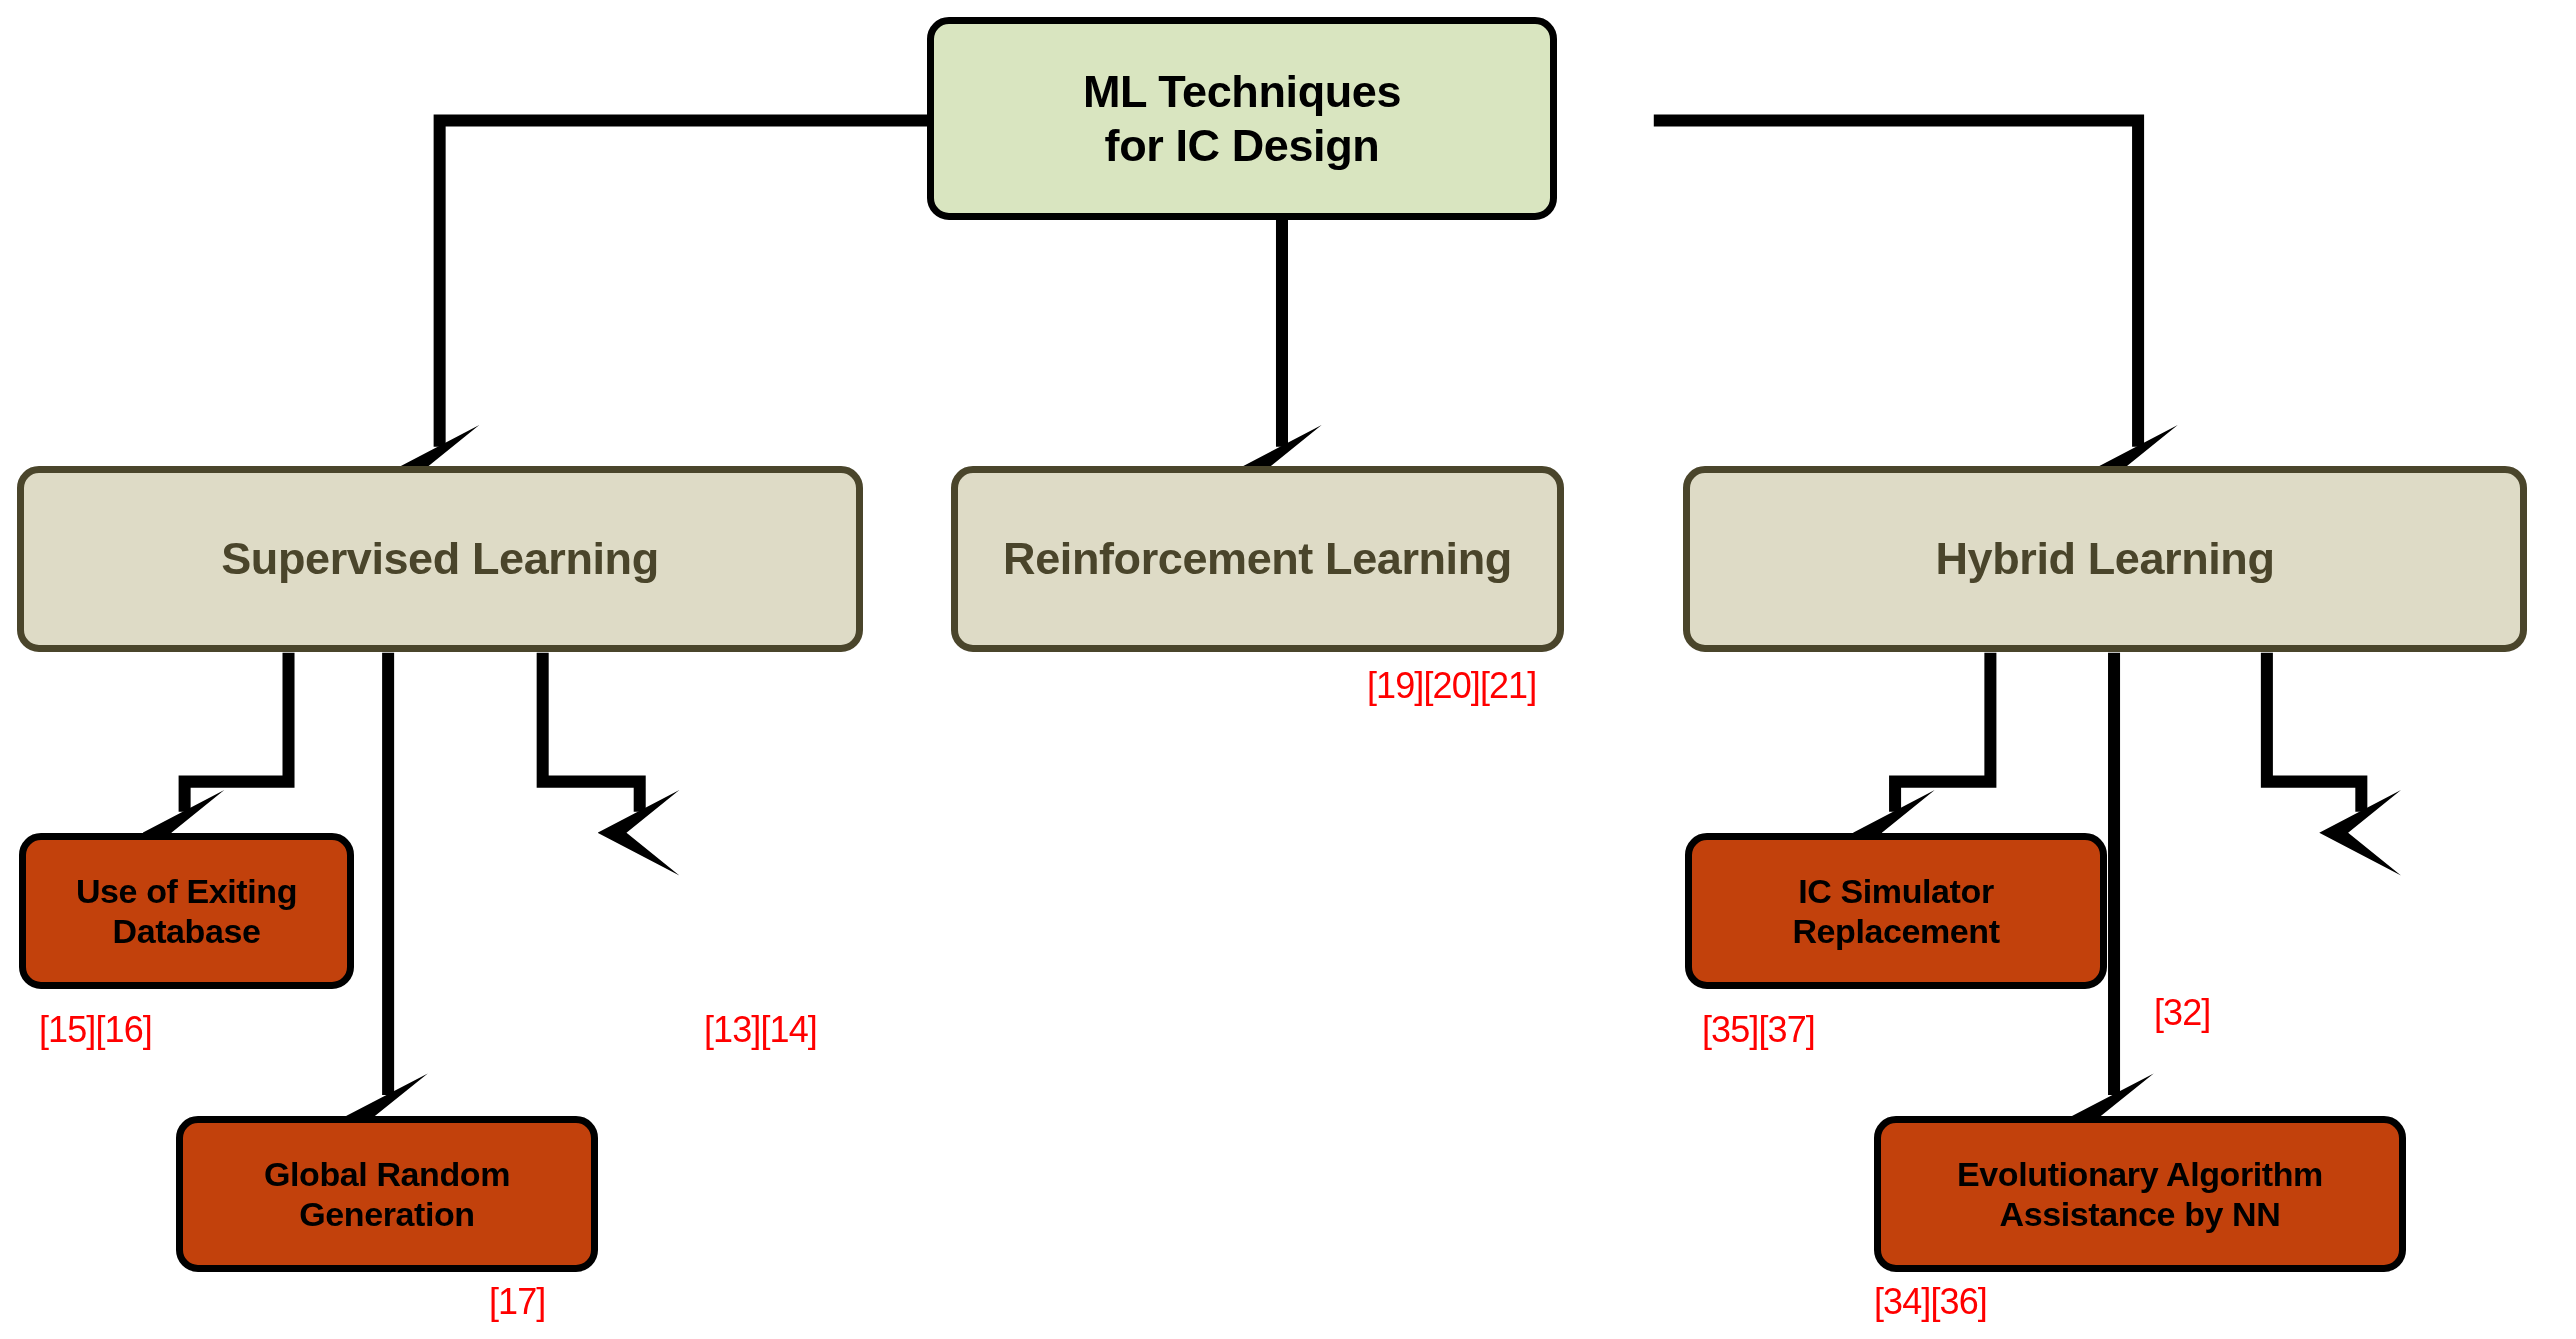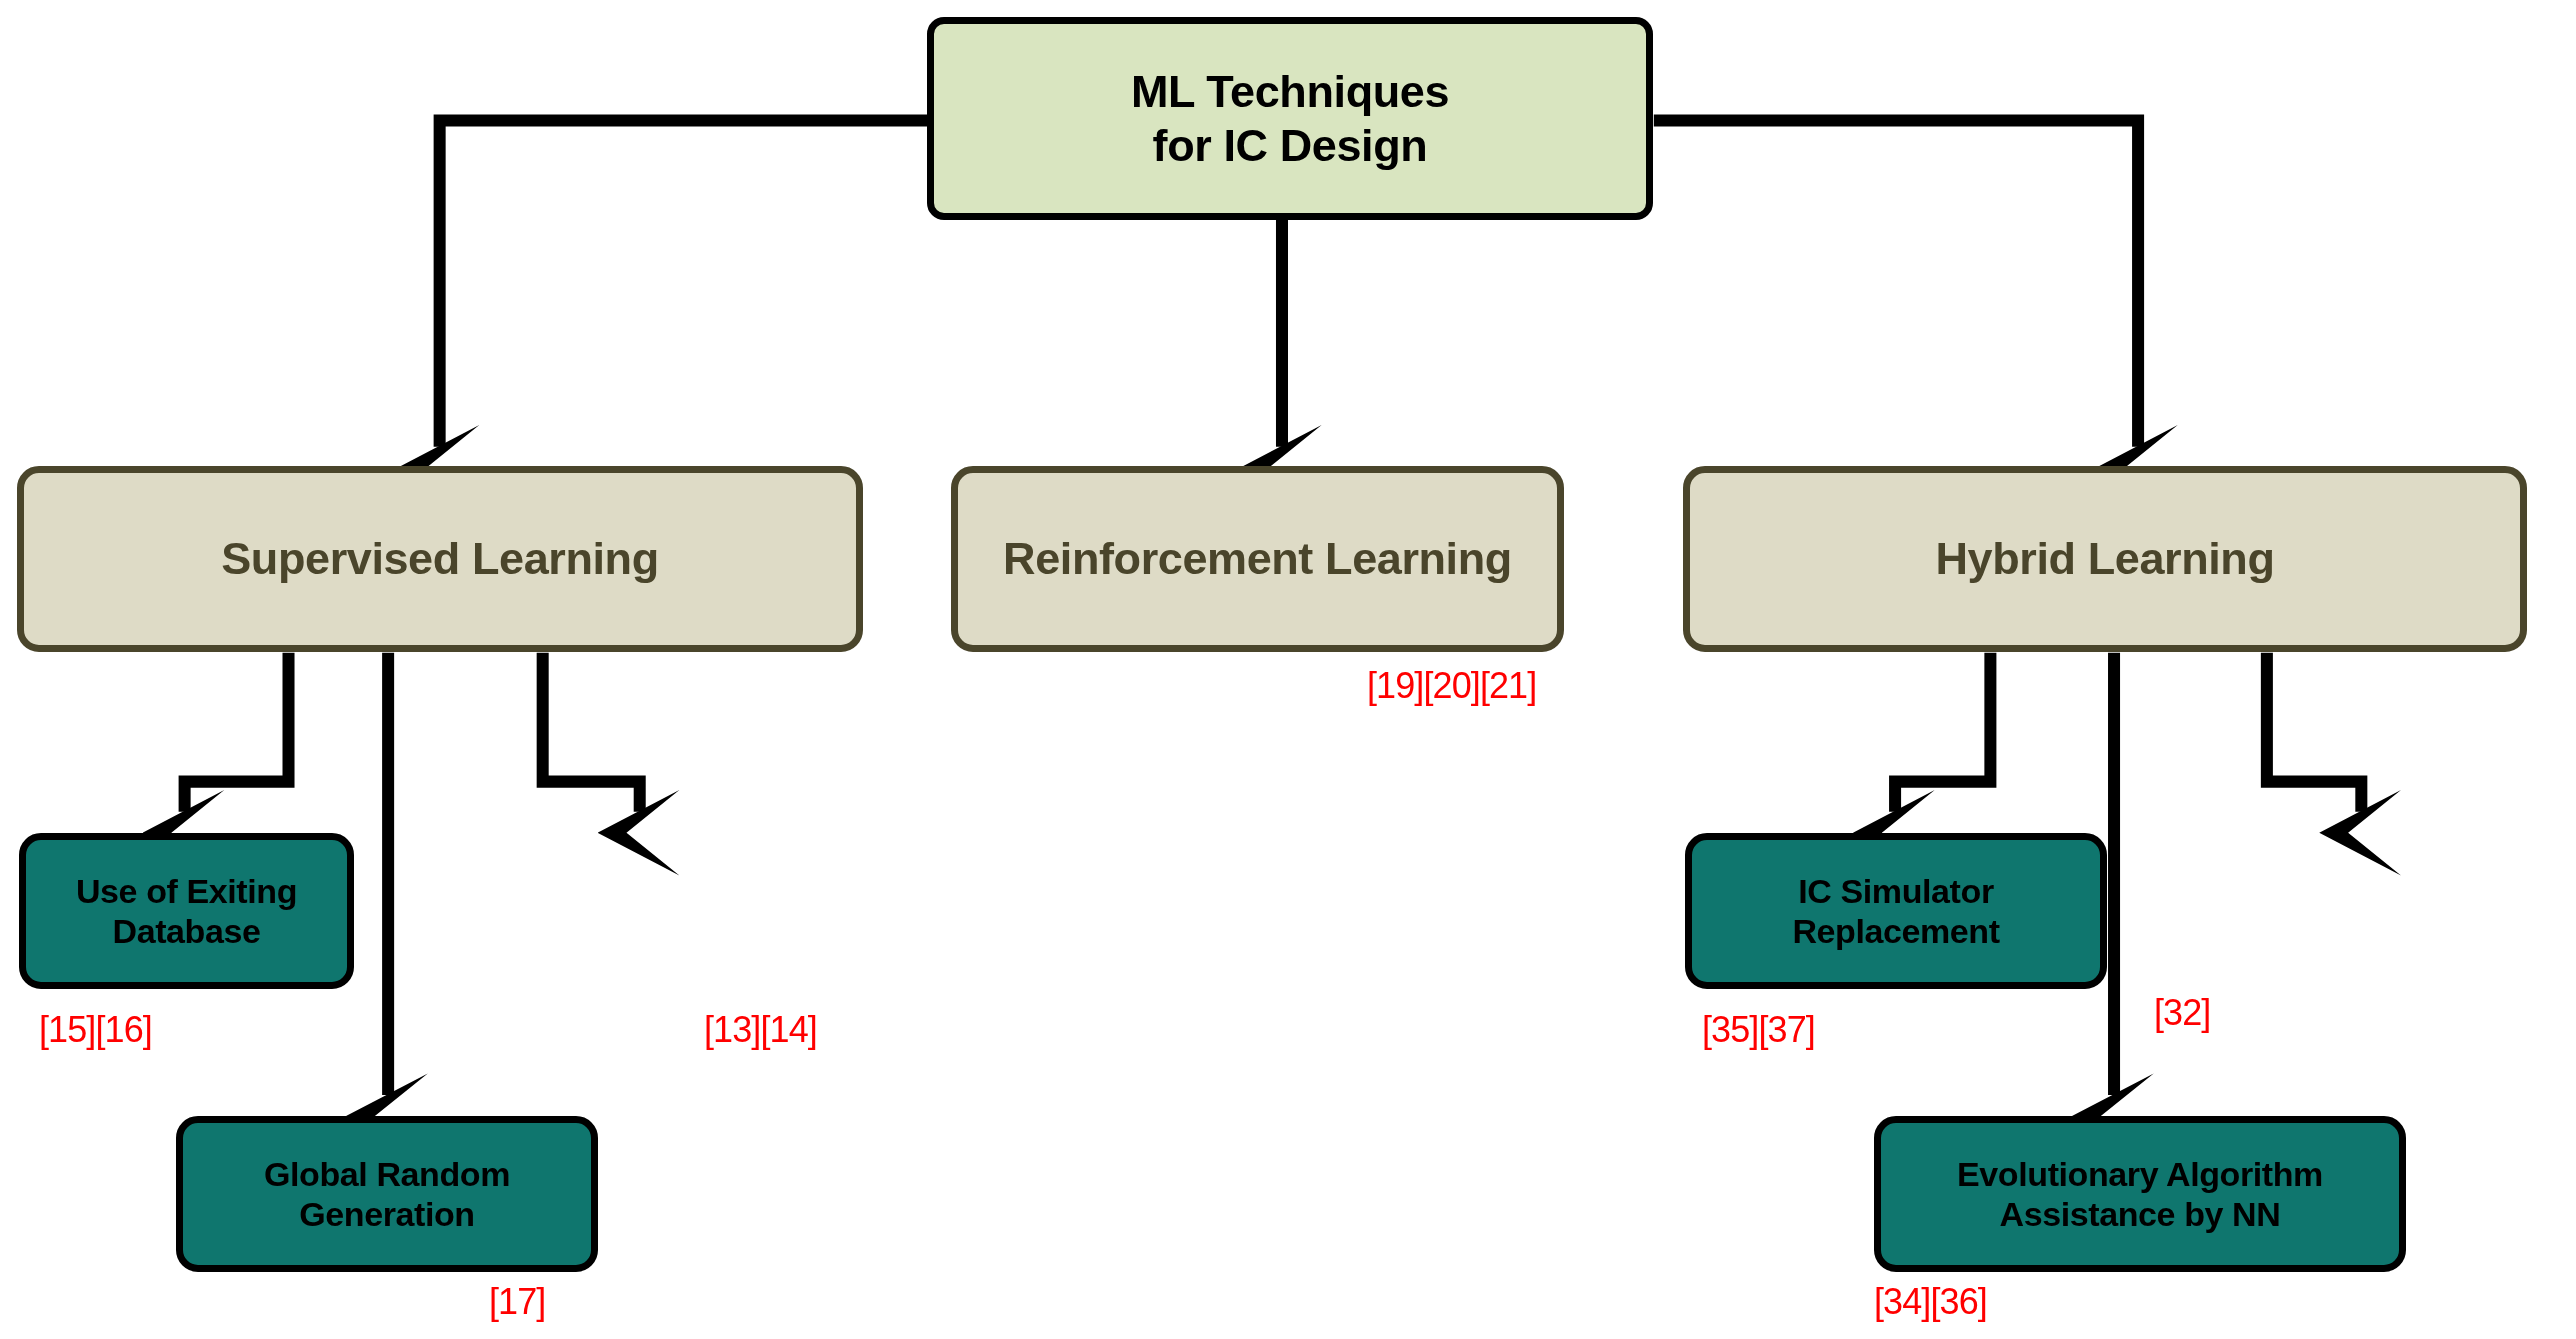--- a/index.html
+++ b/index.html
@@ -49,21 +49,21 @@
   .node-level2 {
     background: #dedbc6;
     border: 7.7px solid #4a452b;
     border-radius: 22px;
     color: #4a452b;
     font-weight: bold;
     font-size: 45px;
     letter-spacing: -0.4px;
   }
   .node-leaf {
-    background: #0f766e;
+    background: #c2410c;
     border: 7.7px solid #000000;
     border-radius: 22px;
     color: #000000;
     font-weight: bold;
     font-size: 34px;
     letter-spacing: -0.4px;
   }
   .citation {
     position: absolute;
     color: #ff0000;
@@ -99,21 +99,21 @@
 
     <path d="M 632 760 L 632 910 L 745 910 L 745 945" fill="none" stroke="#000000" stroke-width="14" stroke-linecap="butt" stroke-linejoin="miter" marker-end="url(#arrowhead)"></path>
 
     <path d="M 2318 760 L 2318 910 L 2207 910 L 2207 945" fill="none" stroke="#000000" stroke-width="14" stroke-linecap="butt" stroke-linejoin="miter" marker-end="url(#arrowhead)"></path>
 
     <path d="M 2462 760 L 2462 1275" fill="none" stroke="#000000" stroke-width="14" stroke-linecap="butt" marker-end="url(#arrowhead)"></path>
 
     <path d="M 2640 760 L 2640 910 L 2750 910 L 2750 945" fill="none" stroke="#000000" stroke-width="14" stroke-linecap="butt" stroke-linejoin="miter" marker-end="url(#arrowhead)"></path>
   </svg>
 
-  <div class="node node-root" style="left:927px; top:17px; width:726px; height:203px;border-radius:17px;">ML Techniques
+  <div class="node node-root" style="left:927px; top:17px; width:630px; height:203px;">ML Techniques
 for IC Design</div>
 
   <div class="node node-level2" style="left:17px; top:466px; width:846px; height:186px;">Supervised Learning</div>
 
   <div class="node node-level2" style="left:951px; top:466px; width:613px; height:186px;">Reinforcement Learning</div>
 
   <div class="node node-level2" style="left:1683px; top:466px; width:844px; height:186px;">Hybrid Learning</div>
 
   <div class="citation" style="left:1367px; top:665px;">[19][20][21]</div>
 

